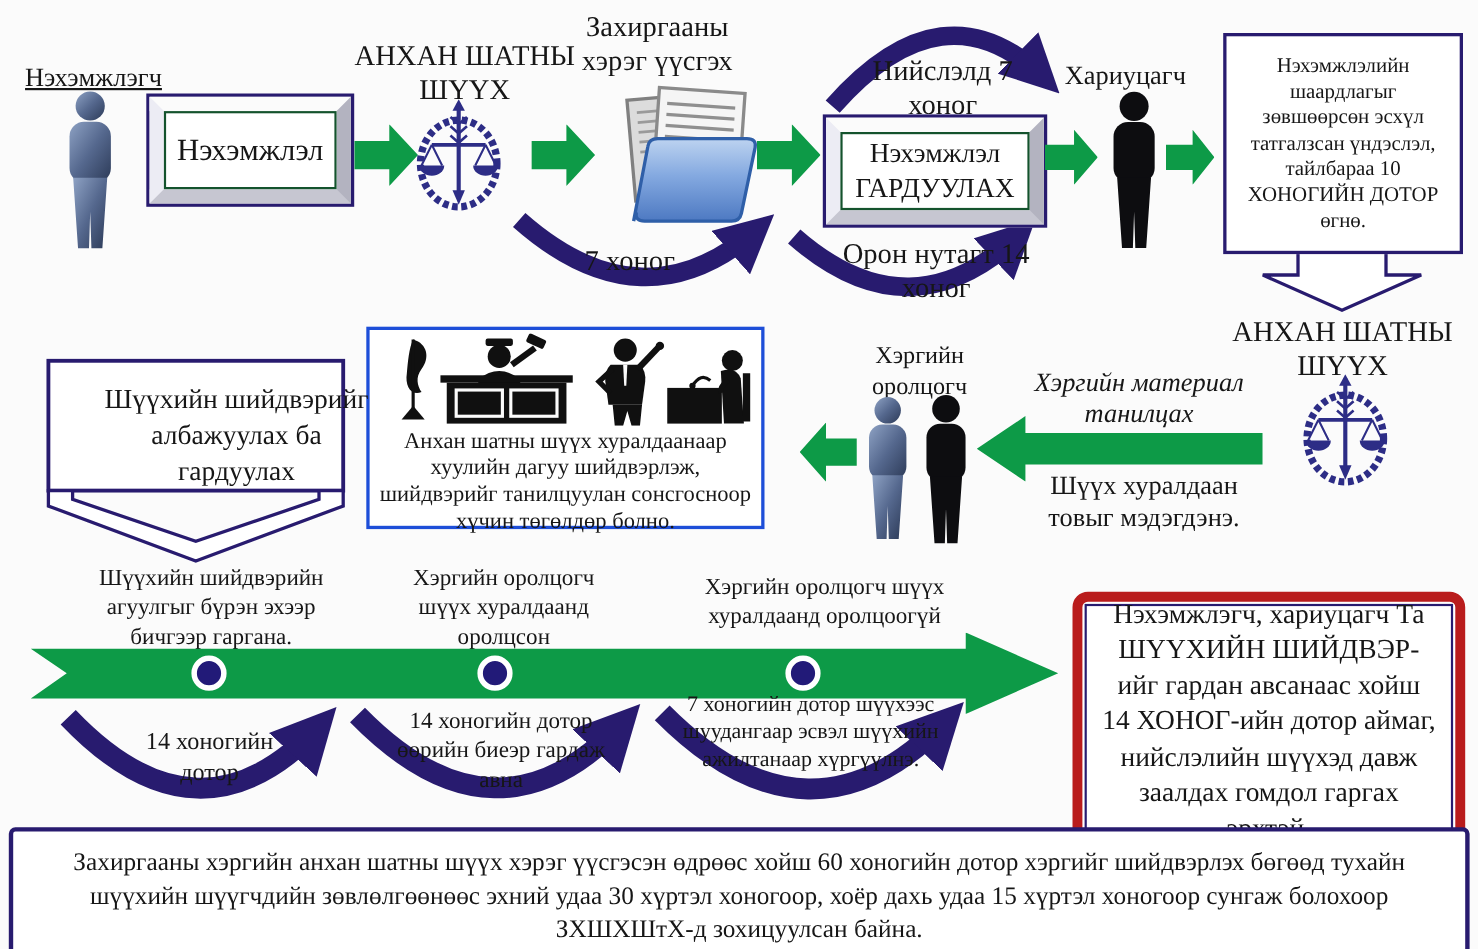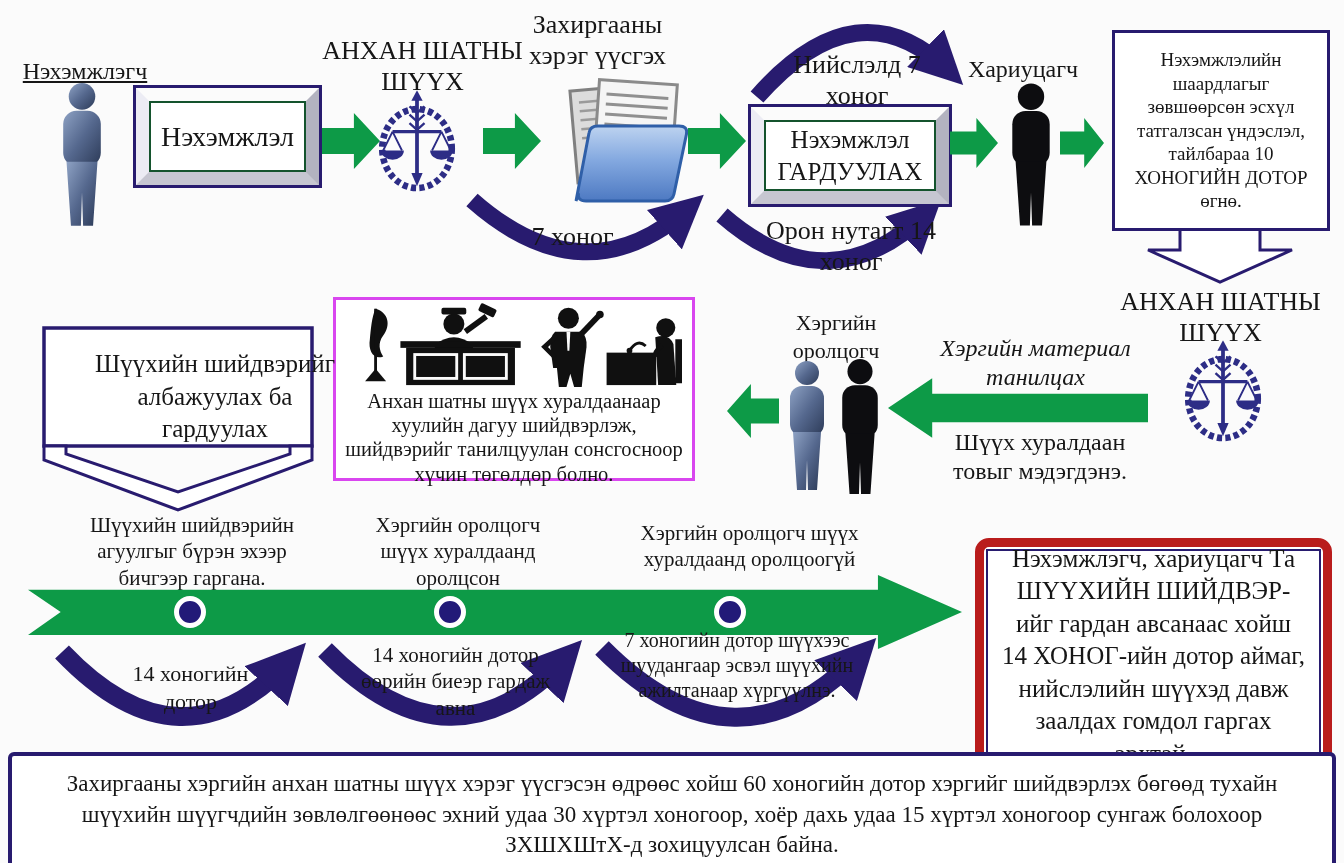--- a/index.html
+++ b/index.html
@@ -26,21 +26,21 @@
   .bevel{position:absolute;border:3px solid #281b6f;background:#fff;}
   .bevel .frame{position:absolute;inset:0;border:13px solid;
     border-color:#fbfbfb #b3b3c0 #c6c6d1 #ececf4;}
   .bevel .inner{position:absolute;inset:13px;border:2px solid #14532d;background:#fff;
     display:flex;flex-direction:column;align-items:center;justify-content:center;text-align:center;}
   
   .response-box{position:absolute;left:1112px;top:30px;width:218px;height:201px;
     border:3px solid #281b6f;background:#fff;display:flex;align-items:center;justify-content:center;
     text-align:center;font-size:19px;line-height:1.24;padding:6px 10px;box-sizing:border-box;}
   .hearing-box{position:absolute;left:333px;top:297px;width:362px;height:184px;
-    border:3px solid #d946ef;background:#fff;box-sizing:border-box;text-align:center;}
+    border:3px solid #1d4ed8;background:#fff;box-sizing:border-box;text-align:center;}
   .hearing-text{font-size:20.5px;line-height:1.18;padding:2px 6px;}
   .appeal-box{position:absolute;left:975px;top:538px;width:357px;height:237px;
     border:9px solid #b91c1c;border-radius:14px;background:#fff;box-sizing:border-box;}
   .appeal-inner{position:absolute;inset:2px;border:2px solid #281b6f;display:flex;
     align-items:center;justify-content:center;text-align:center;font-size:25px;line-height:1.3;
     padding:6px 14px;box-sizing:border-box;}
   .footer-box{position:absolute;left:8px;top:752px;width:1328px;height:126px;
     border:4px solid #281b6f;border-radius:6px;background:#fff;box-sizing:border-box;
     display:flex;align-items:center;justify-content:center;text-align:center;
     font-size:23px;line-height:1.33;padding:0 26px;}

